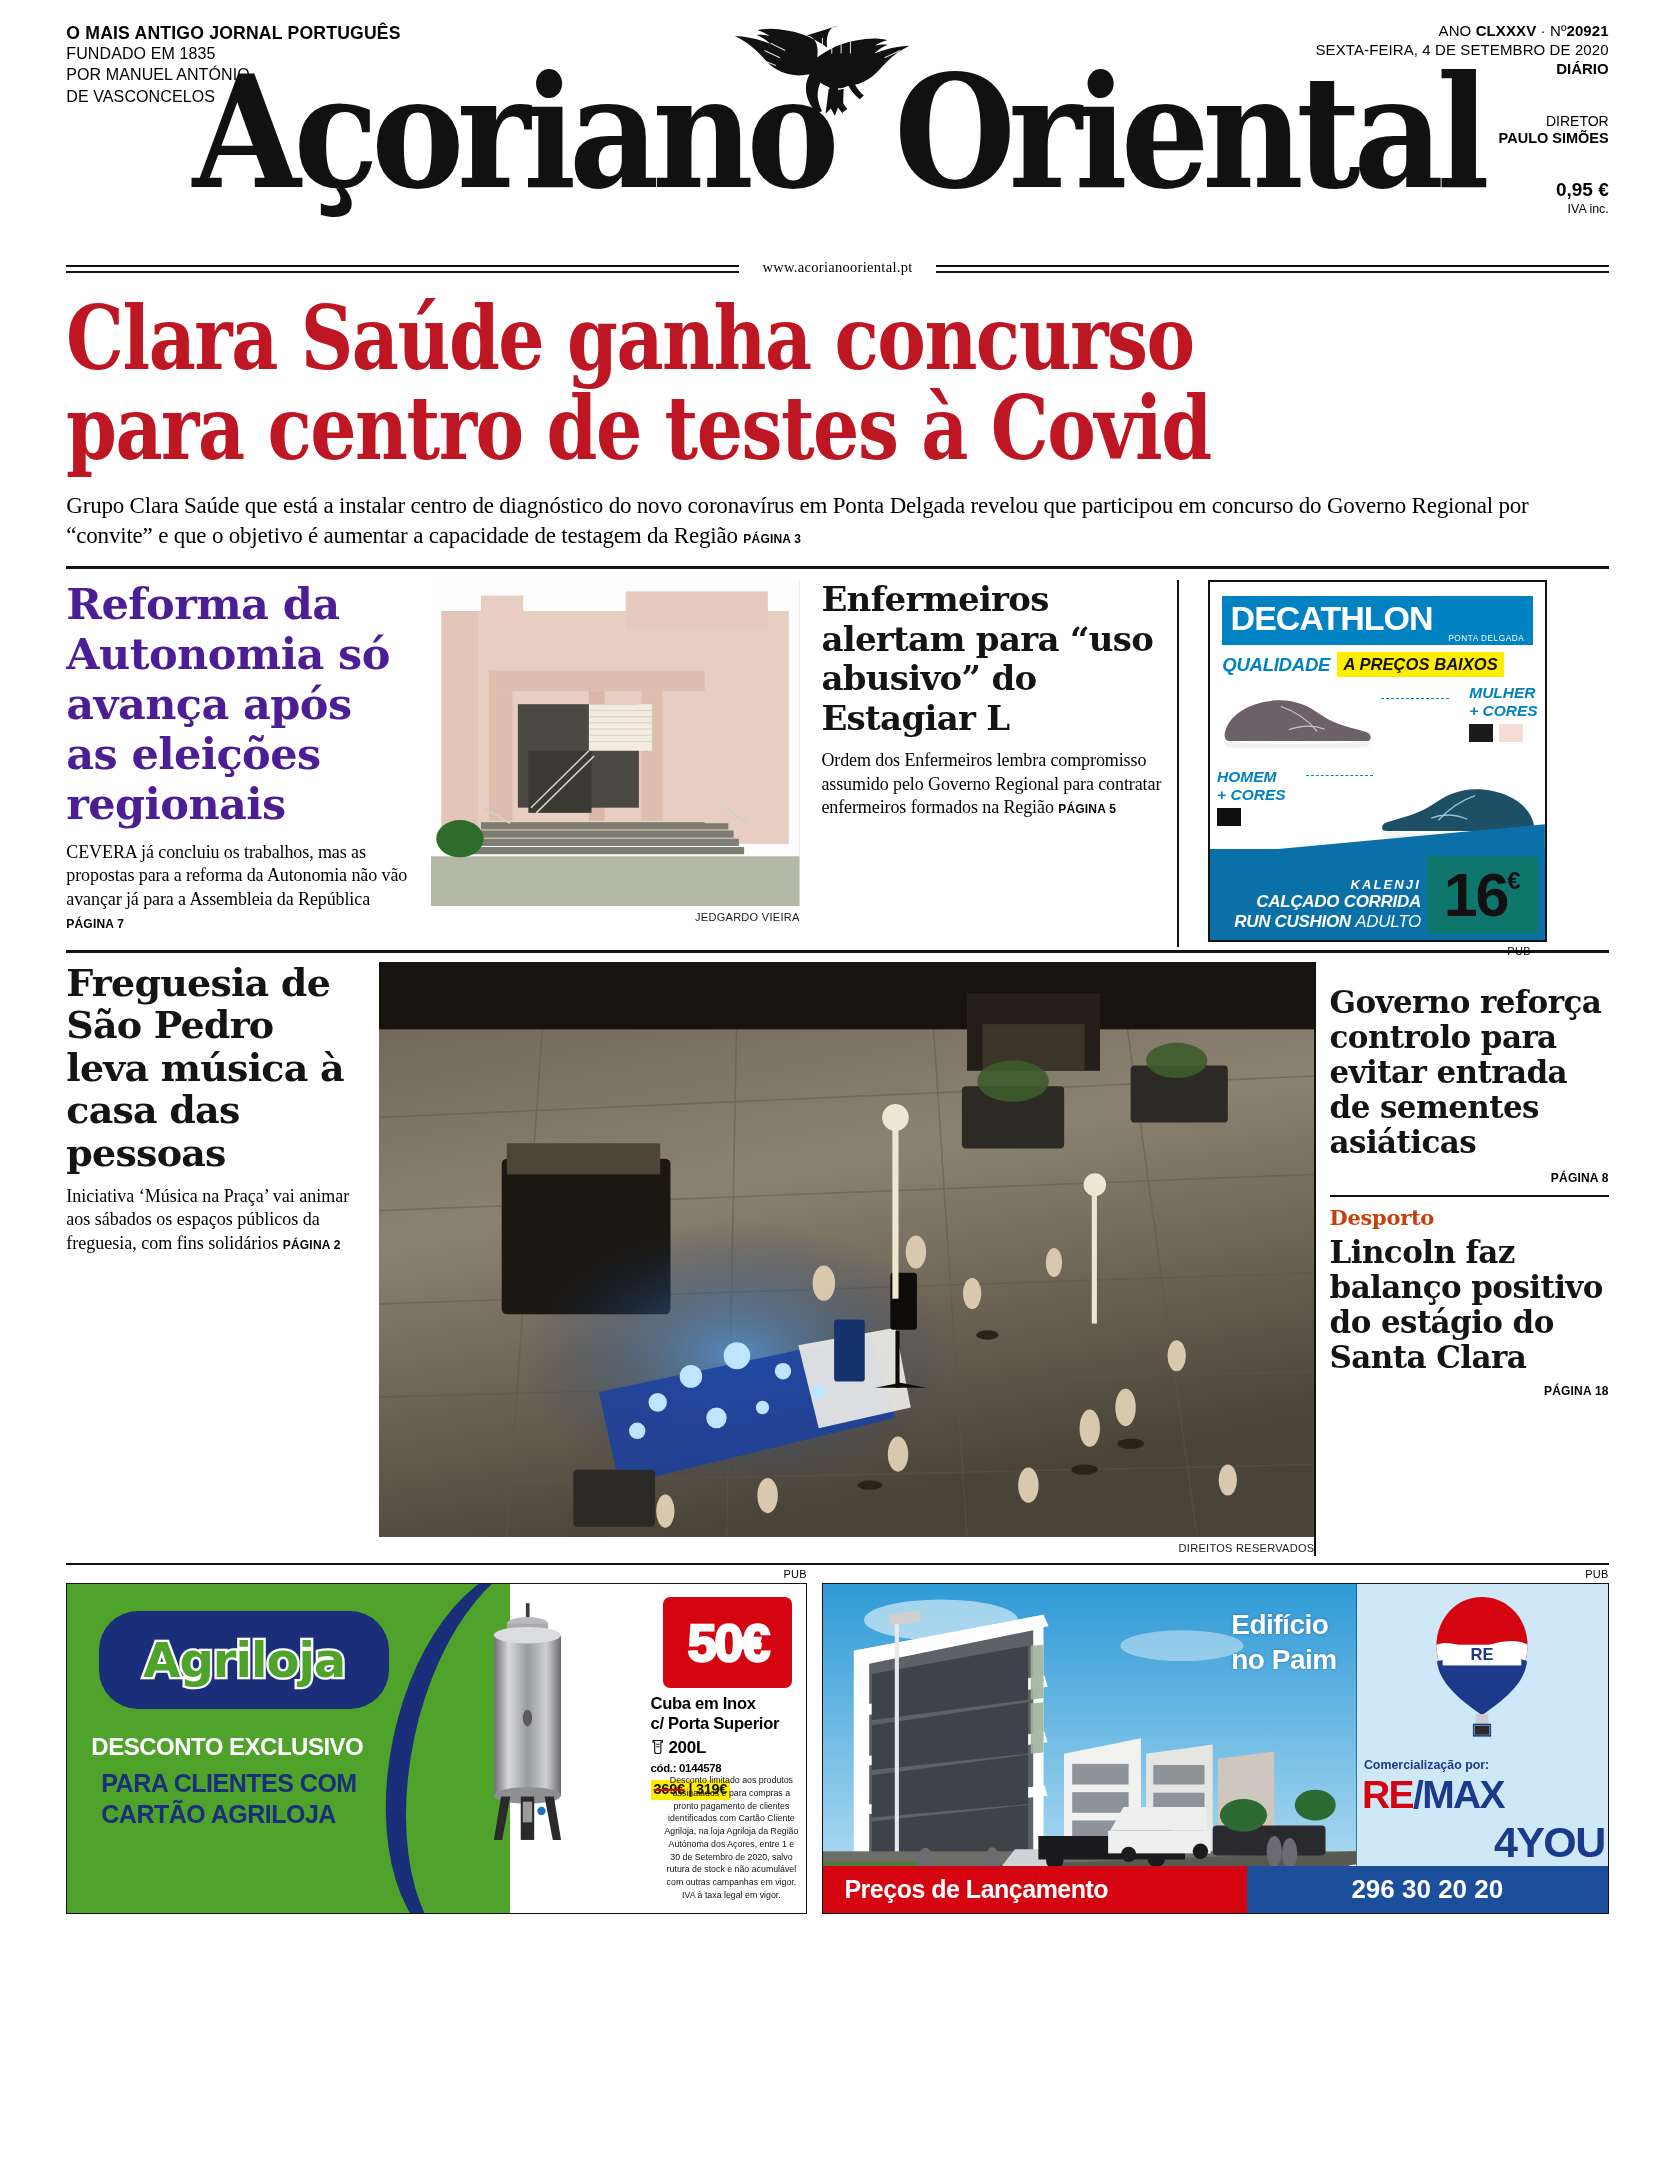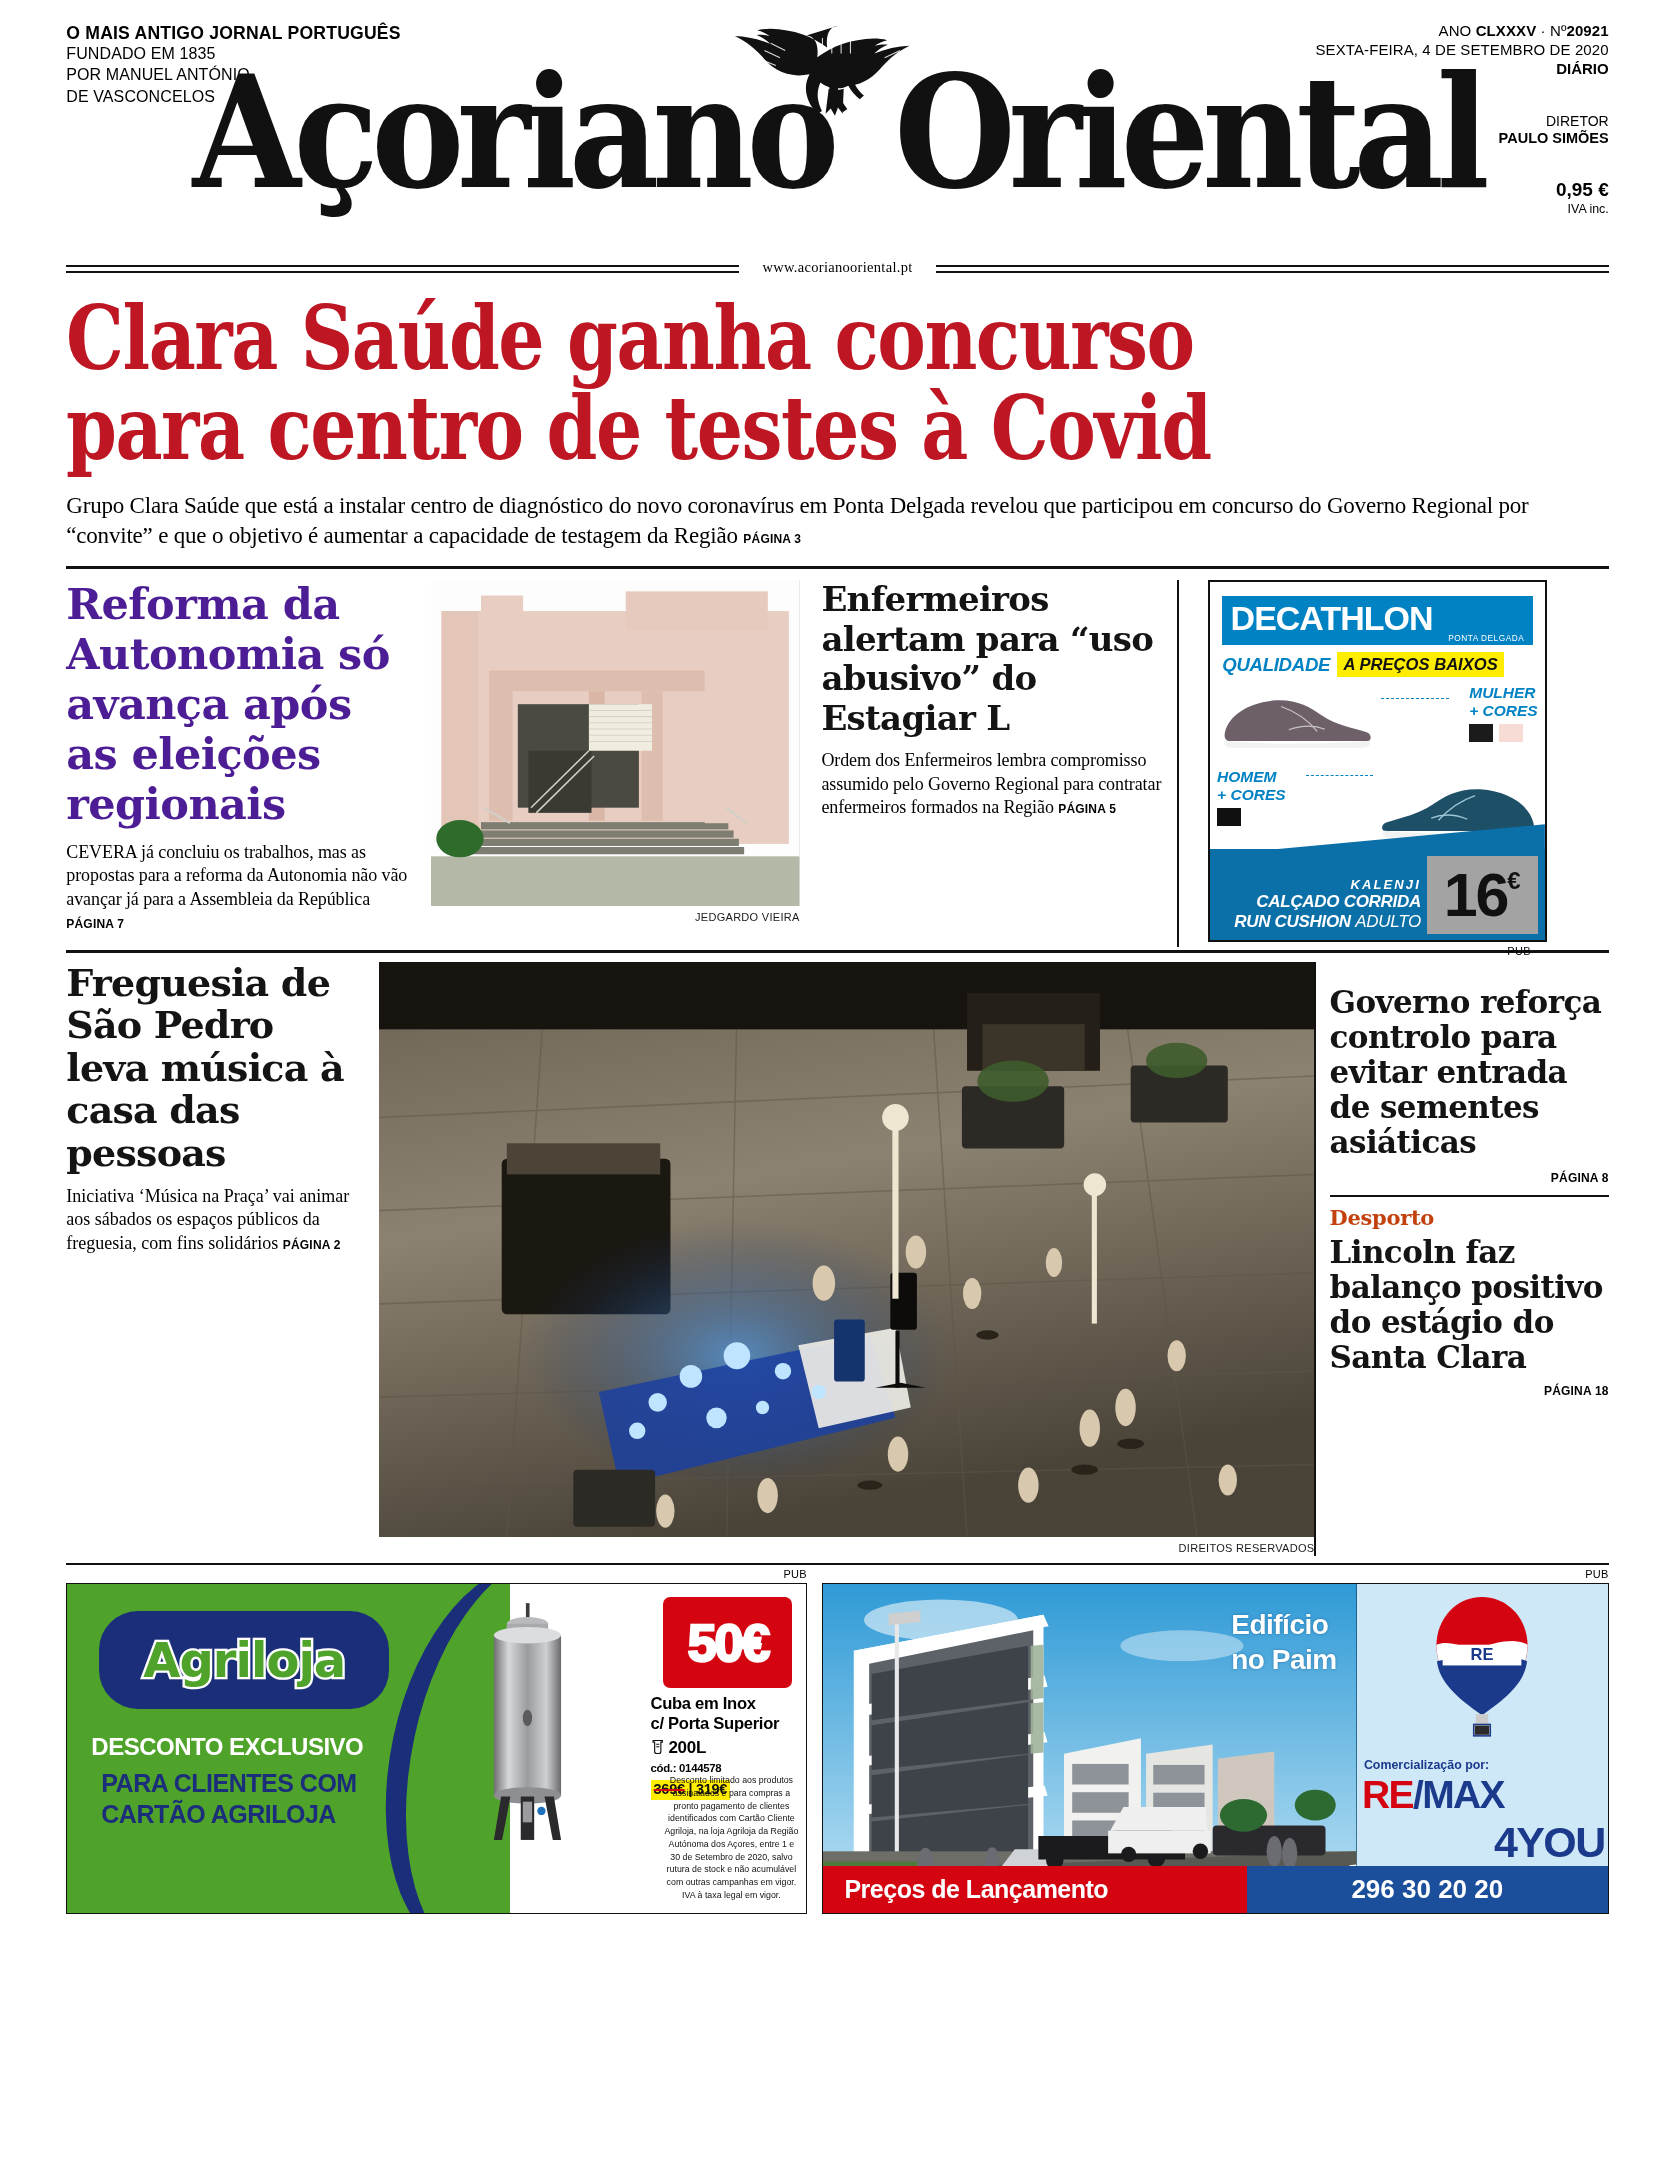--- a/index.html
+++ b/index.html
@@ -132,21 +132,21 @@
   .dec-q .q1 { font-family:"Liberation Sans", sans-serif; font-weight:700; font-style:italic; color:#0082C3; font-size:18.6px; letter-spacing:-0.3px; }
   .dec-q .q2 { font-family:"Liberation Sans", sans-serif; font-weight:700; font-style:italic; background:#FFED00; color:#111; font-size:16.6px; padding:2.1px 6.2px; }
   .dec-row { position:relative; height:78px; margin:3.1px 0 0 0; }
   .dec-lbl { font-family:"Liberation Sans", sans-serif; font-weight:700; font-style:italic; color:#0082C3; font-size:15.5px; letter-spacing:0; }
   .swatch { width:24px; height:17.6px; display:inline-block; margin-right:4.1px; vertical-align:middle; }
   .dashes { border-top:1.6px dashed #0082C3; height:0; }
   .dec-amort { font-family:"Liberation Sans", sans-serif; font-weight:700; font-style:italic; color:#0082C3; font-size:19px; margin:4.1px 0 0 13.5px; }
   .dec-bottom { position:absolute; left:0; right:0; bottom:0; height:91px; background:#0B6FA8; }
   .dec-bottom .diag { position:absolute; top:-25px; left:0; width:100%; height:31px; background:#0B6FA8;
      clip-path: polygon(0 100%, 100% 0, 100% 100%, 0 100%); }
-  .dec-price { position:absolute; right:7.2px; bottom:6.2px; background:#a3a3a3; width:111px; height:78px;
+  .dec-price { position:absolute; right:7.2px; bottom:6.2px; background:#0f766e; width:111px; height:78px;
     display:flex; align-items:center; justify-content:center; }
   .dec-price .n { font-family:"Liberation Sans", sans-serif; font-weight:700; font-size:61px; color:#111; letter-spacing:-2.1px; }
   .dec-price .e { font-family:"Liberation Sans", sans-serif; font-weight:700; font-size:24px; color:#111; align-self:flex-start; margin-top:11.4px; }
   .dec-txt { position:absolute; left:10.4px; right:124px; bottom:8.3px; color:#fff; text-align:right;
     font-family:"Liberation Sans", sans-serif; font-style:italic; font-weight:700; }
   .dec-txt .k { font-size:13px; letter-spacing:2.1px; }
   .dec-txt .c { font-size:17px; letter-spacing:-0.3px; }
   .dec-txt .c span.thin { font-weight:400; }
   .pub { font-family:"Liberation Sans", sans-serif; font-size:11px; text-align:right; letter-spacing:0.3px; margin-top:3.1px; }
 

